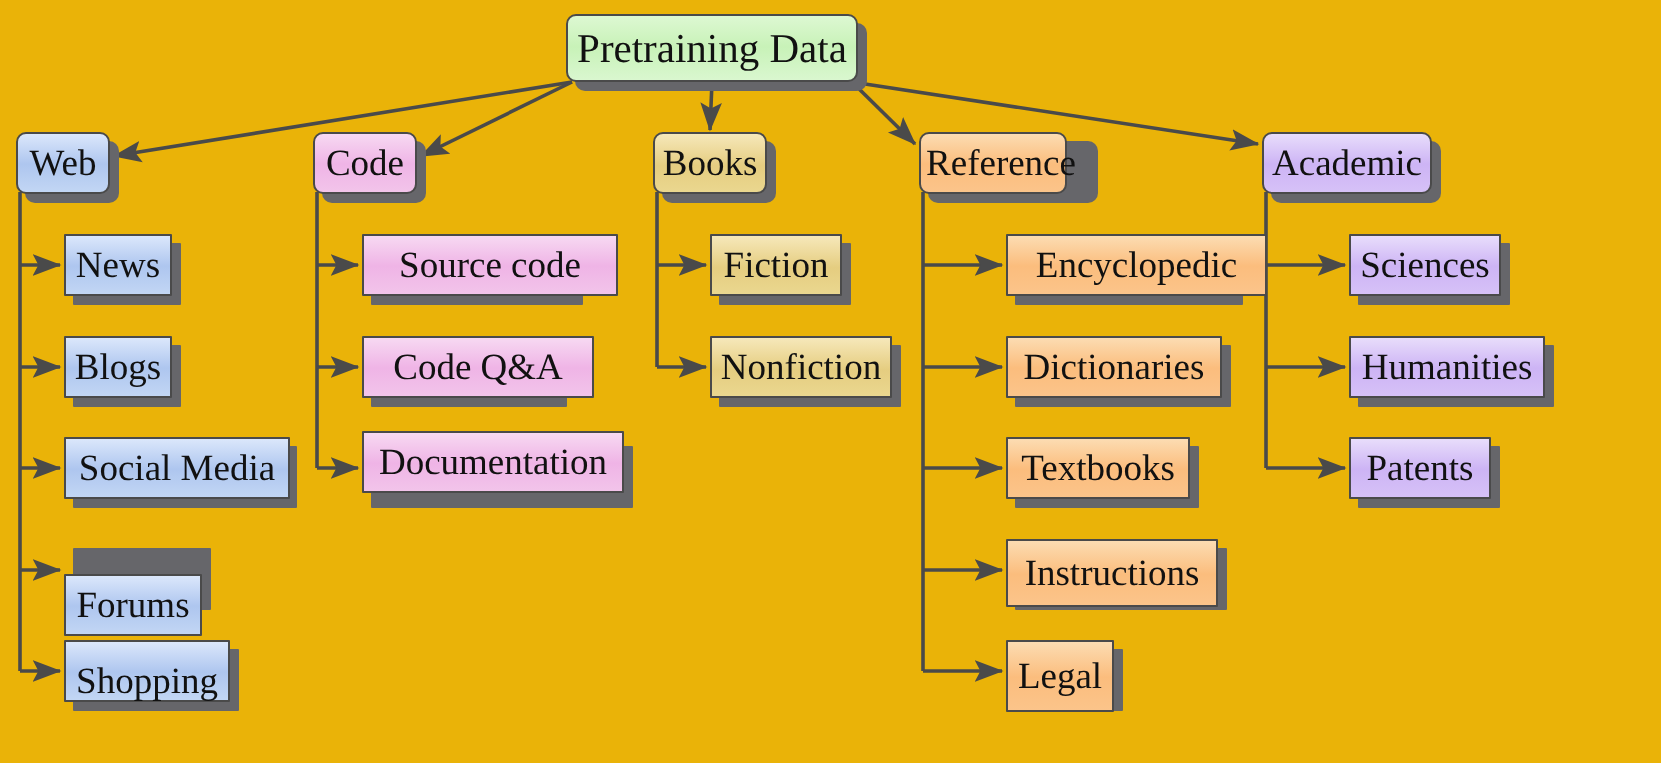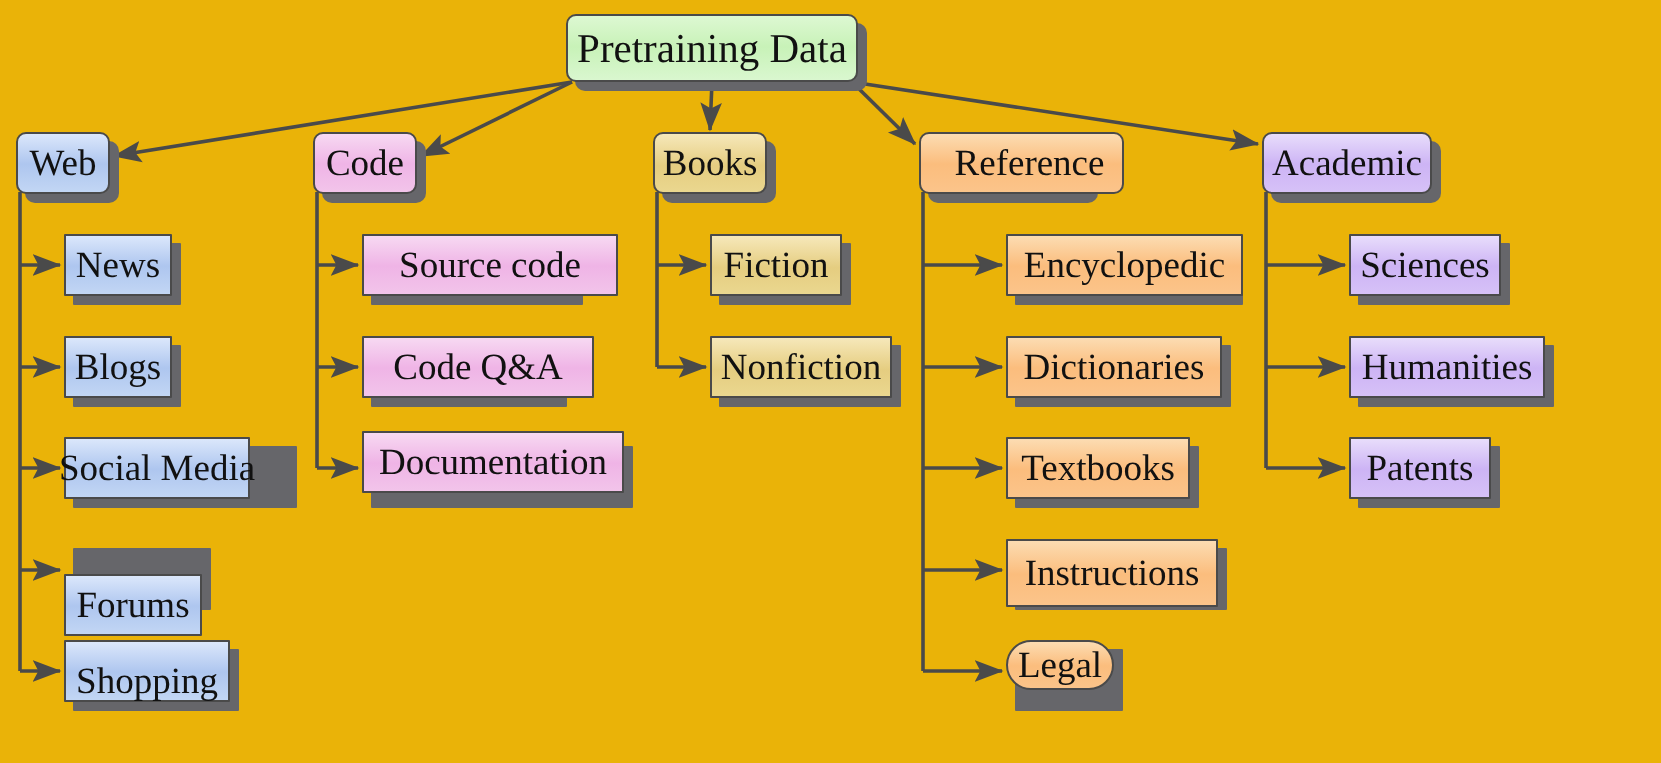--- a/index.html
+++ b/index.html
@@ -125,21 +125,21 @@
       </div>
       <div class="shadow square" style="left: 73px; top: 243px; width: 108px; height: 62px;"></div>
       <div class="node square fill-blue" style="left: 64px; top: 234px; width: 108px; height: 62px; font-size: 37px;">
         <span class="lbl">News</span>
       </div>
       <div class="shadow square" style="left: 73px; top: 345px; width: 108px; height: 62px;"></div>
       <div class="node square fill-blue" style="left: 64px; top: 336px; width: 108px; height: 62px; font-size: 37px;">
         <span class="lbl">Blogs</span>
       </div>
       <div class="shadow square" style="left: 73px; top: 446px; width: 224px; height: 62px;"></div>
-      <div class="node square fill-blue" style="left: 64px; top: 437px; width: 186px; height: 62px; font-size: 37px; text-align: center;">
+      <div class="node square fill-blue" style="left: 64px; top: 437px; width: 226px; height: 62px; font-size: 37px; text-align: center;">
         <span class="lbl">Social Media</span>
       </div>
       <div class="shadow square" style="left: 73px; top: 548px; width: 138px; height: 62px;"></div>
       <div class="node square fill-blue" style="left: 64px; top: 539px; width: 138px; height: 62px; font-size: 37px; margin-top: 35px;">
         <span class="lbl">Forums</span>
       </div>
       <div class="shadow square" style="left: 73px; top: 649px; width: 166px; height: 62px;"></div>
       <div class="node square fill-blue" style="left: 64px; top: 640px; width: 166px; height: 62px; font-size: 37px; align-items: flex-end;">
         <span class="lbl">Shopping</span>
       </div>
@@ -165,41 +165,41 @@
       </div>
       <div class="shadow square" style="left: 719px; top: 243px; width: 132px; height: 62px;"></div>
       <div class="node square fill-tan" style="left: 710px; top: 234px; width: 132px; height: 62px; font-size: 37px;">
         <span class="lbl">Fiction</span>
       </div>
       <div class="shadow square" style="left: 719px; top: 345px; width: 182px; height: 62px;"></div>
       <div class="node square fill-tan" style="left: 710px; top: 336px; width: 182px; height: 62px; font-size: 37px;">
         <span class="lbl">Nonfiction</span>
       </div>
       <div class="shadow rounded" style="left: 928px; top: 141px; width: 170px; height: 62px;"></div>
-      <div class="node rounded fill-orange" style="left: 919px; top: 132px; width: 205px; height: 62px; font-size: 37px; padding-left: 16px;">
+      <div class="node rounded fill-orange" style="left: 919px; top: 132px; width: 148px; height: 62px; font-size: 37px; padding-left: 16px;">
         <span class="lbl">Reference</span>
       </div>
       <div class="shadow square" style="left: 1015px; top: 243px; width: 228px; height: 62px;"></div>
-      <div class="node square fill-orange" style="left: 1006px; top: 234px; width: 237px; height: 62px; font-size: 37px;">
+      <div class="node square fill-orange" style="left: 1006px; top: 234px; width: 261px; height: 62px; font-size: 37px;">
         <span class="lbl">Encyclopedic</span>
       </div>
       <div class="shadow square" style="left: 1015px; top: 345px; width: 216px; height: 62px;"></div>
       <div class="node square fill-orange" style="left: 1006px; top: 336px; width: 216px; height: 62px; font-size: 37px;">
         <span class="lbl">Dictionaries</span>
       </div>
       <div class="shadow square" style="left: 1015px; top: 446px; width: 184px; height: 62px;"></div>
       <div class="node square fill-orange" style="left: 1006px; top: 437px; width: 184px; height: 62px; font-size: 37px;">
         <span class="lbl">Textbooks</span>
       </div>
       <div class="shadow square" style="left: 1015px; top: 548px; width: 212px; height: 62px;"></div>
       <div class="node square fill-orange" style="left: 1006px; top: 539px; width: 212px; height: 68px; font-size: 37px;">
         <span class="lbl">Instructions</span>
       </div>
       <div class="shadow square" style="left: 1015px; top: 649px; width: 108px; height: 62px;"></div>
-      <div class="node square fill-orange" style="left: 1006px; top: 640px; width: 108px; height: 50px; font-size: 37px; border-radius: 25px;">
+      <div class="node square fill-orange" style="left: 1006px; top: 640px; width: 108px; height: 72px; font-size: 37px;">
         <span class="lbl">Legal</span>
       </div>
       <div class="shadow rounded" style="left: 1271px; top: 141px; width: 170px; height: 62px;"></div>
       <div class="node rounded fill-purple" style="left: 1262px; top: 132px; width: 170px; height: 62px; font-size: 37px;">
         <span class="lbl">Academic</span>
       </div>
       <div class="shadow square" style="left: 1358px; top: 243px; width: 152px; height: 62px;"></div>
       <div class="node square fill-purple" style="left: 1349px; top: 234px; width: 152px; height: 62px; font-size: 37px;">
         <span class="lbl">Sciences</span>
       </div>

